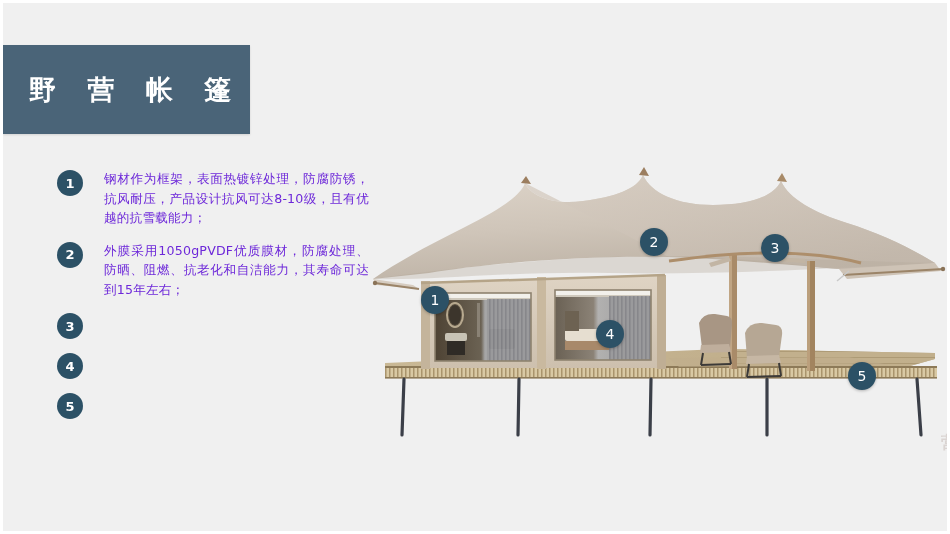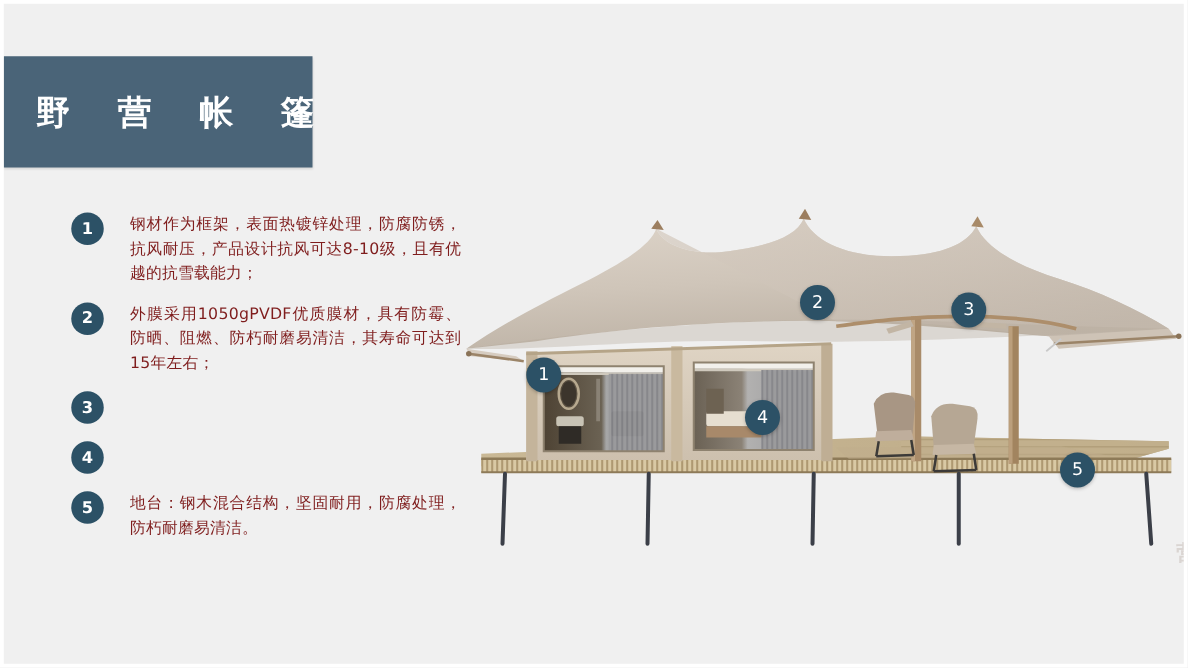--- a/index.html
+++ b/index.html
@@ -26,21 +26,20 @@
     box-shadow:0 1px 2px rgba(0,0,0,.12);
     display:flex;align-items:center;
   }
   #title-text{
     color:#ffffff;
     font-size:27px;
     font-weight:bold;
     letter-spacing:11px;
     padding-left:26px;
     white-space:nowrap;
-    font-family:Liberation Mono, monospace;
   }
 
   
   #feature-list{
     position:absolute;left:54px;top:166px;
     width:312px;
   }
   .feature-item{
     position:relative;
     display:flex;
@@ -53,21 +52,21 @@
     border-radius:50%;
     background:#2c5166;
     color:#ffffff;
     font-size:13px;
     font-weight:bold;
     display:flex;align-items:center;justify-content:center;
     margin-top:1px;
   }
   .feature-text{
     margin-left:21px;
-    color:#7f1d1d;
+    color:#6d28d9;
     font-size:12.6px;
     line-height:19.5px;
     text-align:justify;
     letter-spacing:.2px;
   }
 
   
   #tent-illustration{
     position:absolute;left:366px;top:150px;
     width:580px;height:290px;
@@ -115,34 +114,33 @@
 
   <div id="feature-list">
 
     <div class="feature-item">
       <div class="badge">1</div>
       <div class="feature-text">钢材作为框架，表面热镀锌处理，防腐防锈，抗风耐压，产品设计抗风可达8-10级，且有优越的抗雪载能力；</div>
     </div>
 
     <div class="feature-item">
       <div class="badge">2</div>
-      <div class="feature-text">外膜采用1050gPVDF优质膜材，具有防霉、防晒、阻燃、防朽耐磨易清洁，其寿命可达到15年左右；</div>
+      <div class="feature-text">外膜采用1050gPVDF优质膜材，防腐处理、防晒、阻燃、抗老化和自洁能力，其寿命可达到15年左右；</div>
     </div>
 
     <div class="feature-item">
       <div class="badge">3</div>
     </div>
 
     <div class="feature-item">
       <div class="badge">4</div>
     </div>
 
     <div class="feature-item">
       <div class="badge">5</div>
-      <div class="feature-text">地台：钢木混合结构，坚固耐用，防腐处理，防朽耐磨易清洁。</div>
     </div>
 
   </div>
 
   <div id="tent-illustration">
     <svg id="tent-svg" viewBox="0 0 580 290" preserveAspectRatio="xMidYMid meet">
       <defs>
         <linearGradient id="canopyGrad" x1="0" y1="0" x2="0.35" y2="1">
           <stop offset="0%" stop-color="#ded5ca"></stop>
           <stop offset="55%" stop-color="#cfc5b9"></stop>

